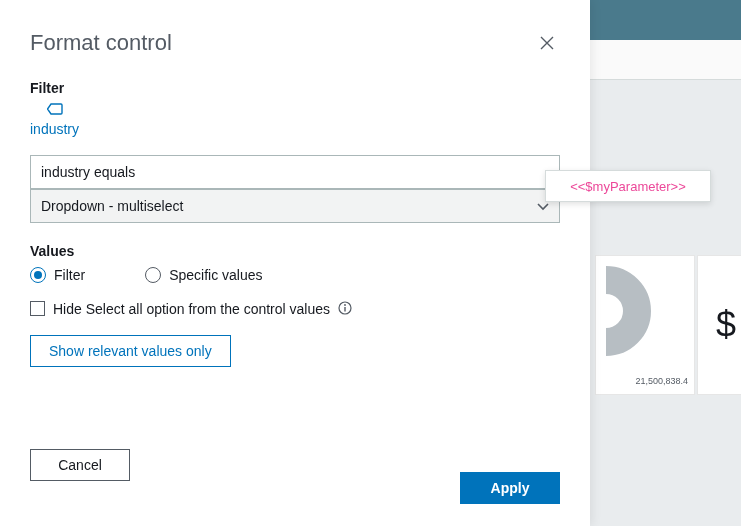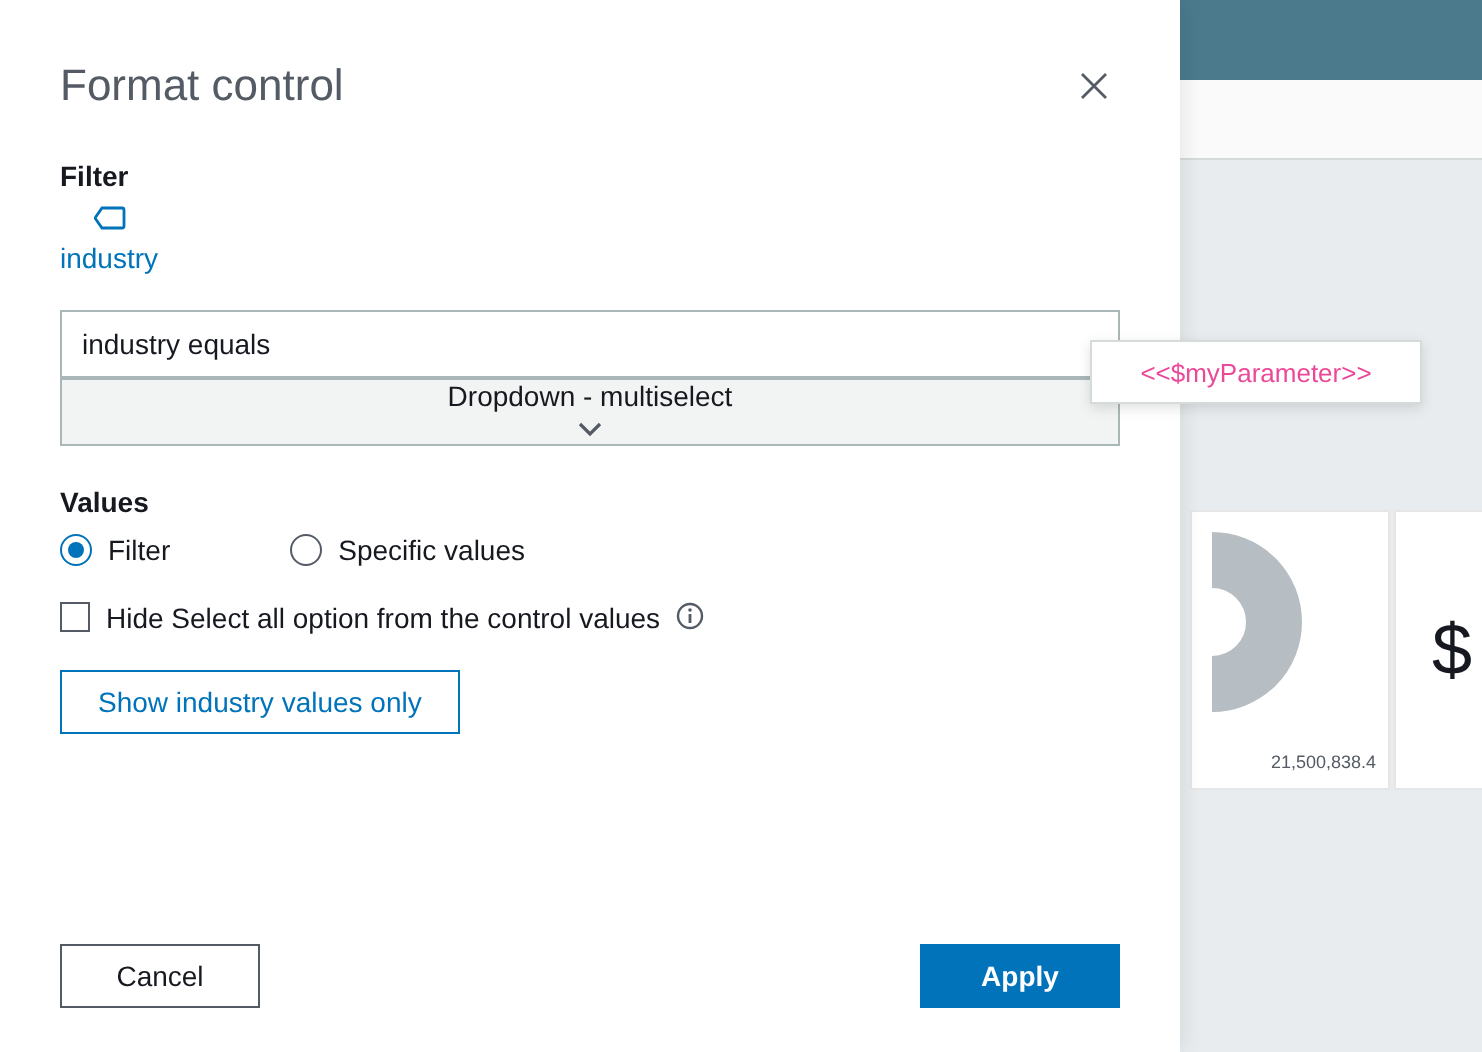--- a/index.html
+++ b/index.html
@@ -144,21 +144,20 @@
       height: 34px;
       border: 1px solid #aab7b8;
       padding: 0 10px;
       font-size: 14px;
       color: #16191f;
       background: #f2f3f3;
       display: flex;
       align-items: center;
       justify-content: space-between;
       cursor: pointer;
-      flex-direction: column;
     }
     .chev { color: #545b64; }
     .gap-20 { margin-top: 20px; }
     .radios {
       display: flex;
       gap: 60px;
       margin-top: 8px;
     }
     .radio-opt {
       display: flex;
@@ -229,20 +228,21 @@
     }
     .apply-btn {
       height: 32px;
       width: 100px;
       border: none;
       background: #0073bb;
       color: #fff;
       font-size: 14px;
       font-weight: 700;
       cursor: pointer;
+      margin-top: 23px;
     }
     .param-popover {
       position: absolute;
       top: 170px;
       left: 545px;
       width: 166px;
       height: 32px;
       background: #fff;
       border: 1px solid #d5dbdb;
       box-shadow: 0 2px 6px rgba(0,0,0,0.12);
@@ -314,21 +314,21 @@
     <span class="info-icon">
       <svg width="14" height="14" viewBox="0 0 14 14">
           <circle cx="7" cy="7" r="6" fill="none" stroke="currentColor" stroke-width="1.2"></circle>
           <circle cx="7" cy="4" r="0.9" fill="currentColor"></circle>
           <rect x="6.3" y="6" width="1.4" height="4.5" fill="currentColor"></rect>
         </svg>
     </span>
   </div>
 
   <button class="outline-btn">
-    <span>Show industry values only</span>
+    <span>Show relevant values only</span>
   </button>
 
   <div class="footer">
     <button class="cancel-btn">
       <span>Cancel</span>
     </button>
     <button class="apply-btn">
       <span>Apply</span>
     </button>
   </div>

